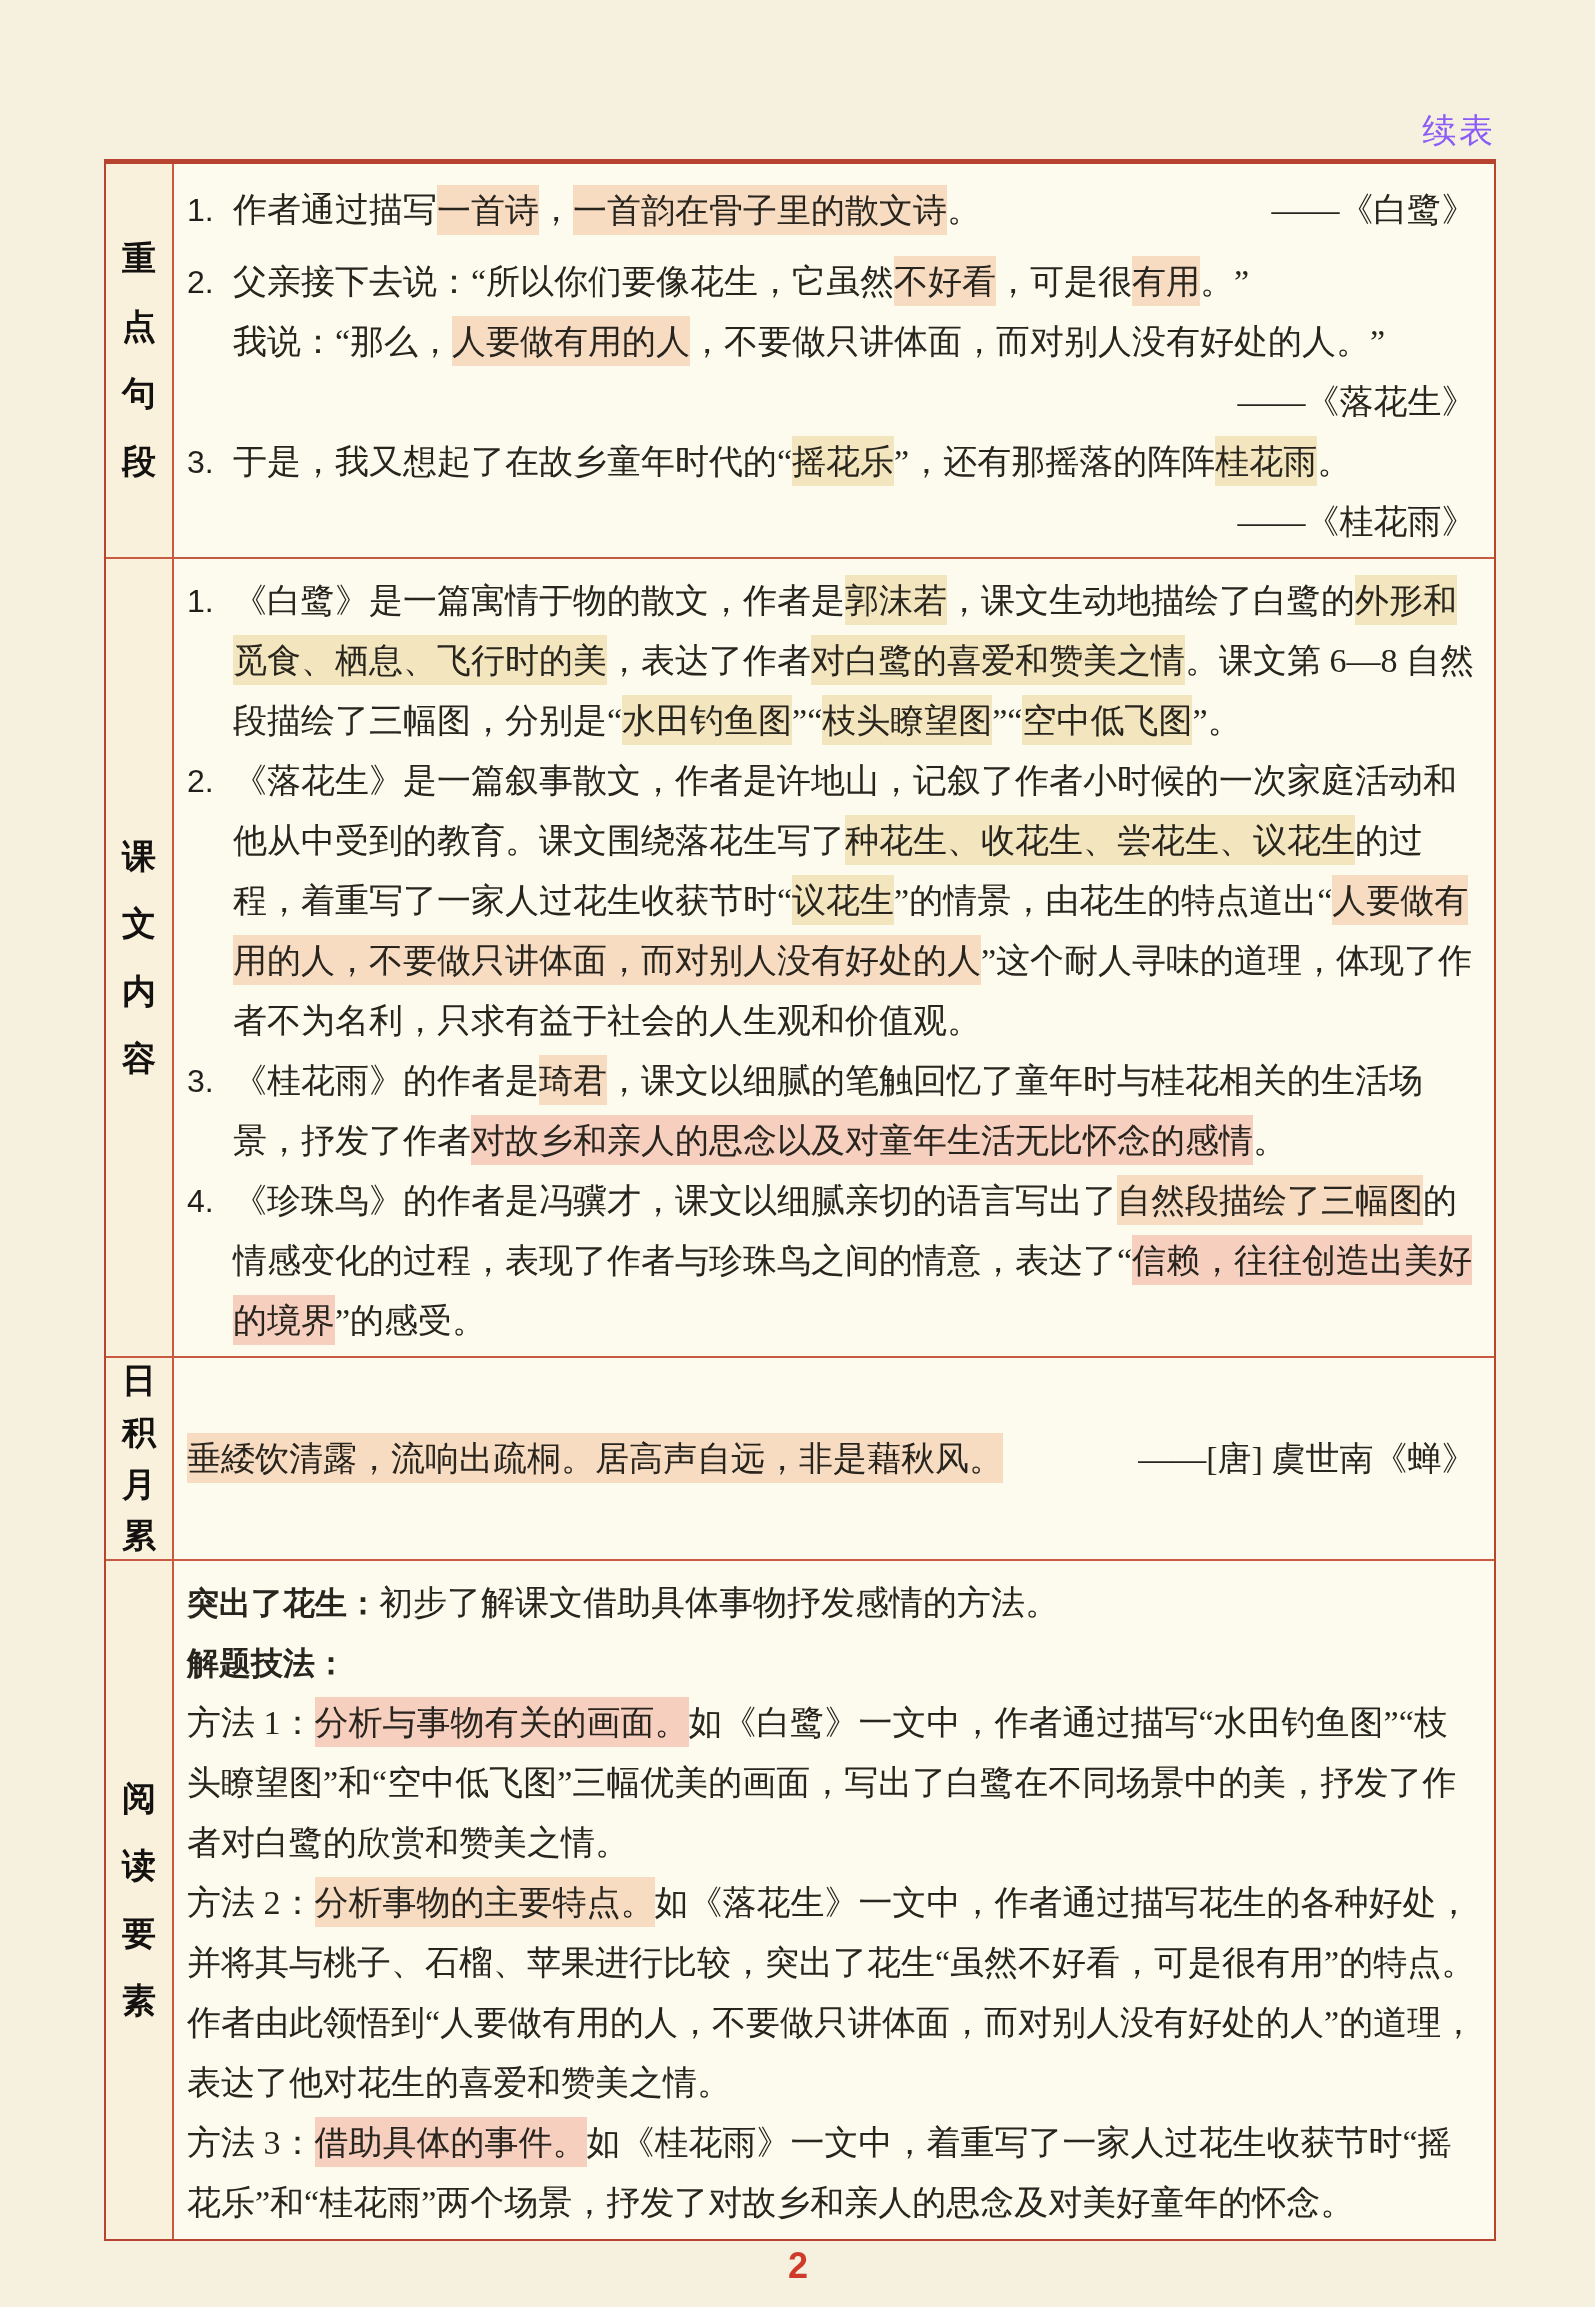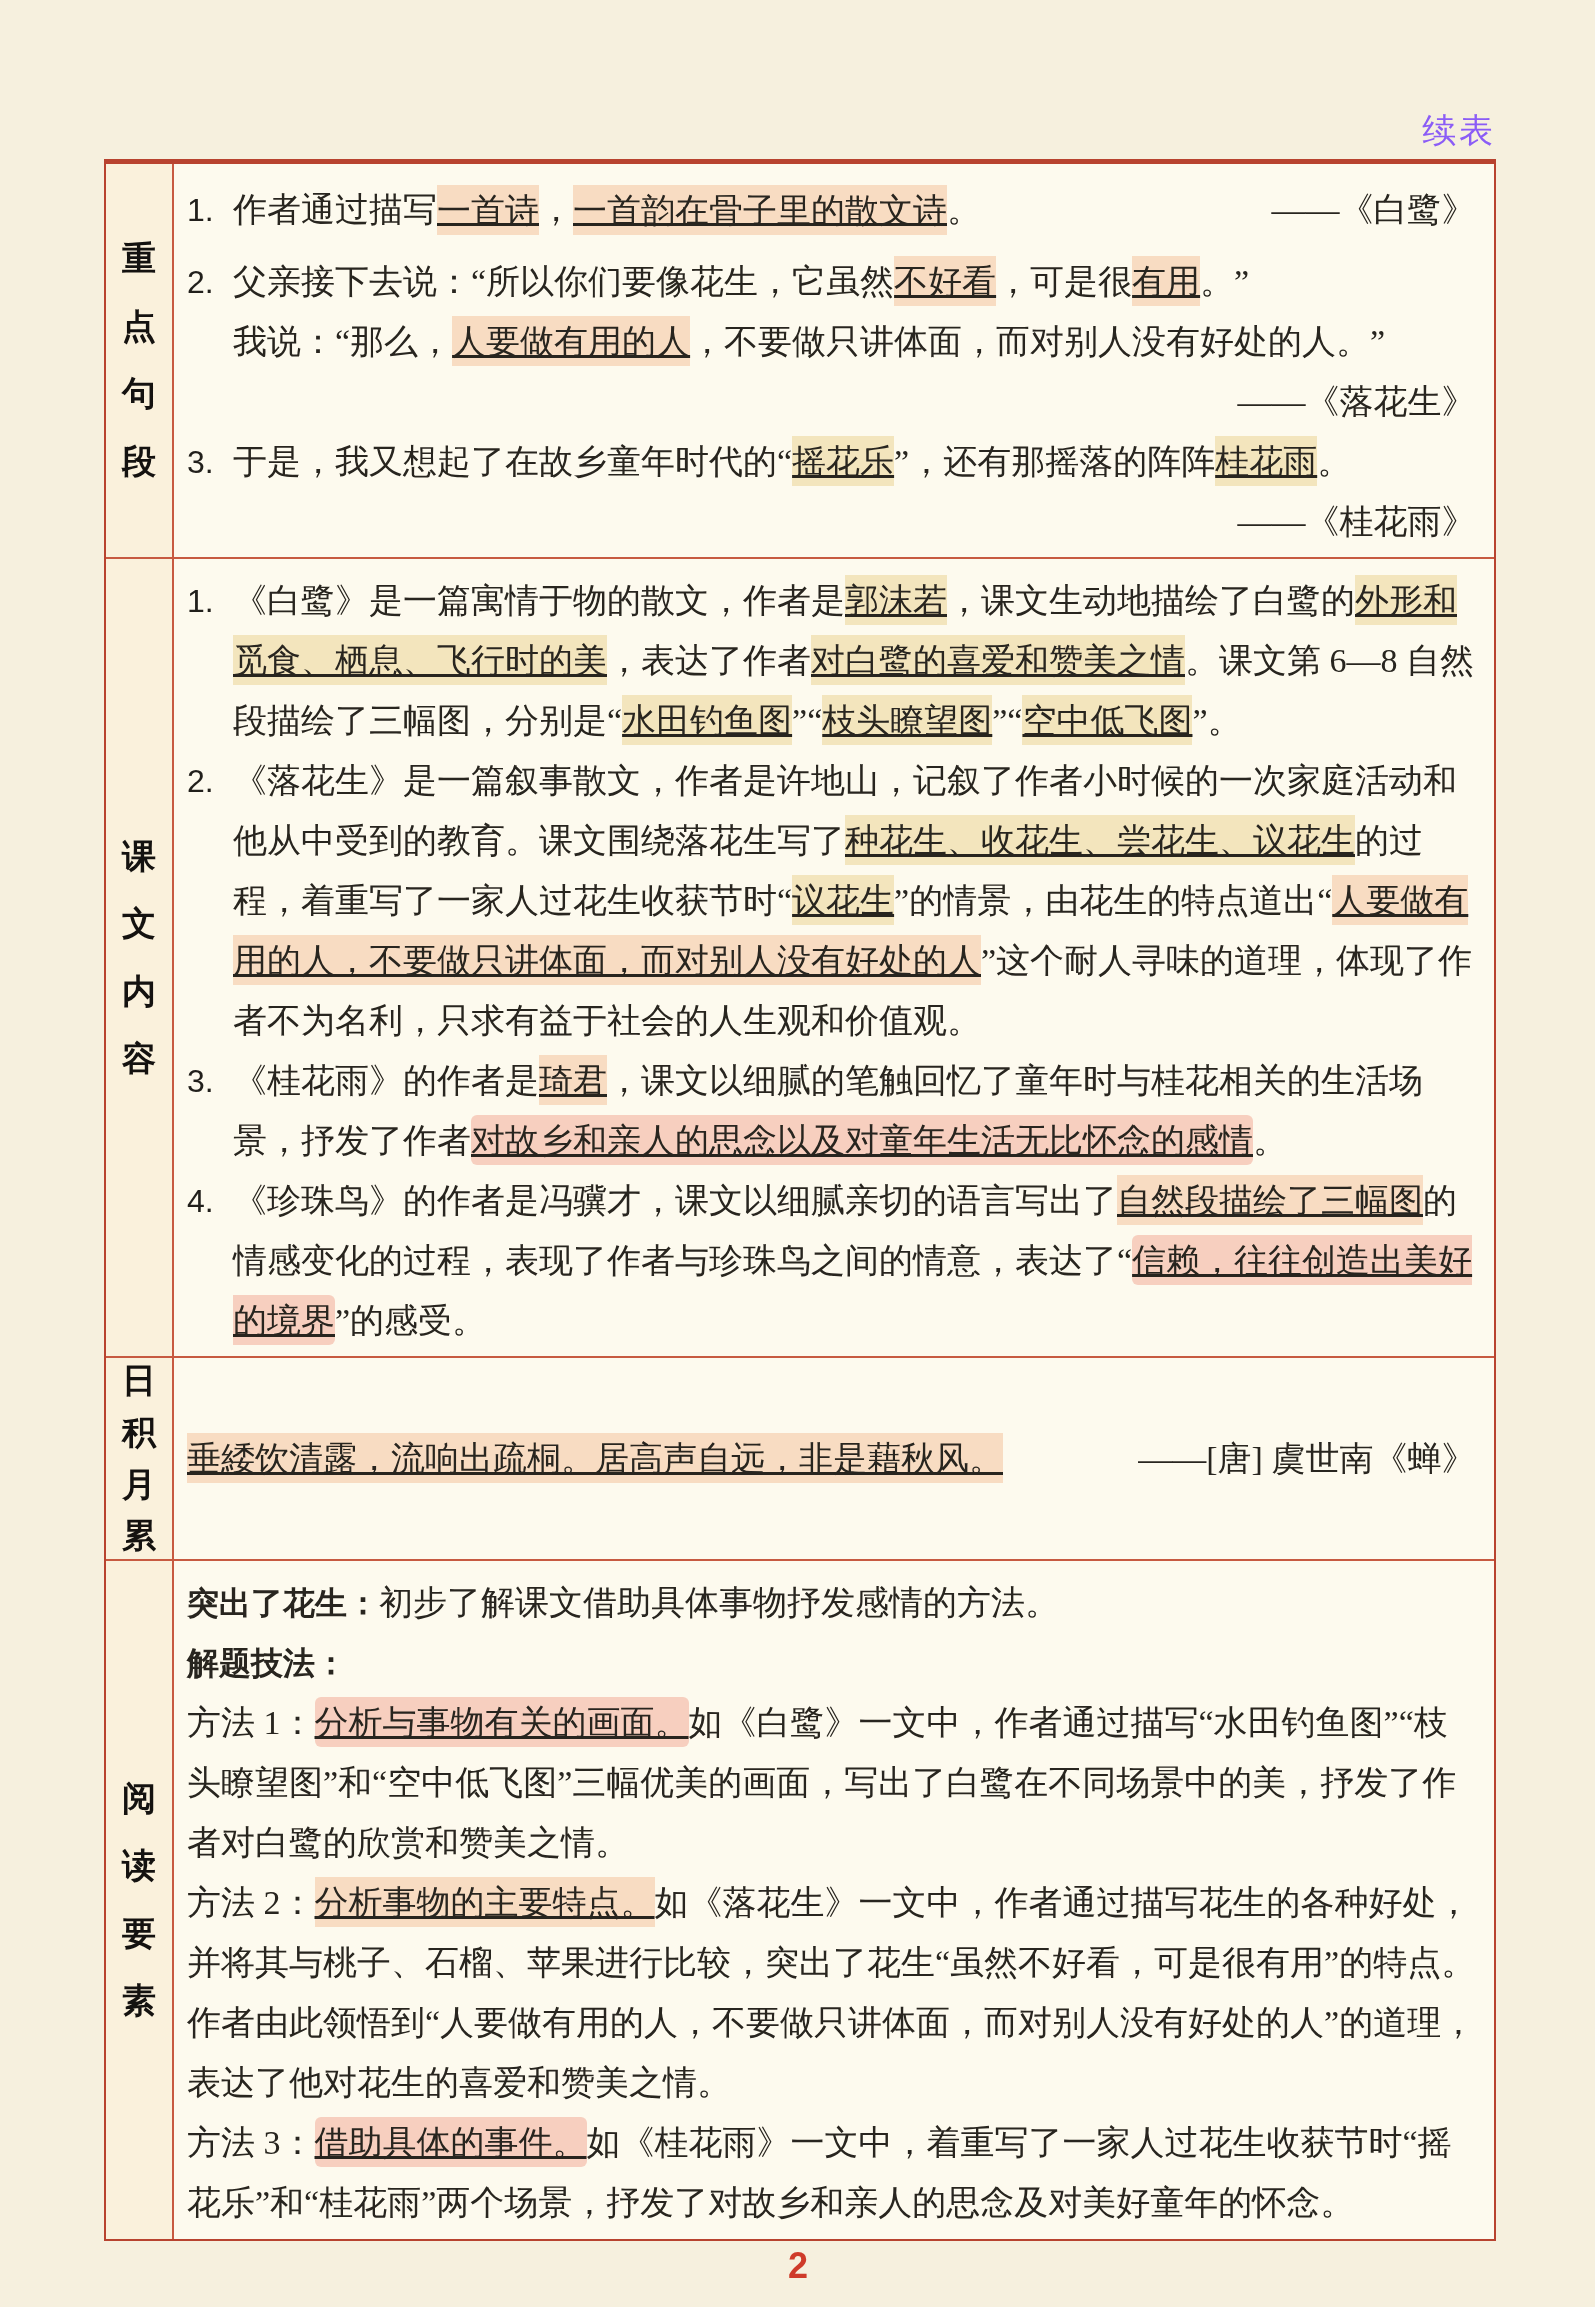--- a/index.html
+++ b/index.html
@@ -54,24 +54,24 @@
     font-family:"Liberation Sans","DejaVu Sans",sans-serif;
     font-size:32px;color:#211f1b;
   }
   .itext{flex:1;min-width:0;}
   .tline{display:block;}
   .seg.b{
     font-weight:700;
     font-family:"Liberation Sans","DejaVu Sans",sans-serif;
     font-size:32px;
   }
-  .hl{padding:6.5px 0;text-decoration:underline;}
+  .hl{padding:6.5px 0;}
   .hl-peach{background:var(--highlight-peach,#f8dcc2);}
   .hl-yellow{background:var(--highlight-yellow,#f3e5bd);}
-  .hl-pink{background:var(--highlight-pink,#f7cfbf);border-radius:6px;}
+  .hl-pink{background:var(--highlight-pink,#f7cfbf);}
   .attr-inline{float:right;}
   .attr-block{text-align:right;}
   .page-num{
     position:absolute;left:0;right:0;bottom:20px;
     text-align:center;
     font-size:36px;font-weight:700;
     color:var(--page-number-red,#cf3b2a);
     font-family:"Liberation Sans","DejaVu Sans",sans-serif;
   }
 </style>

